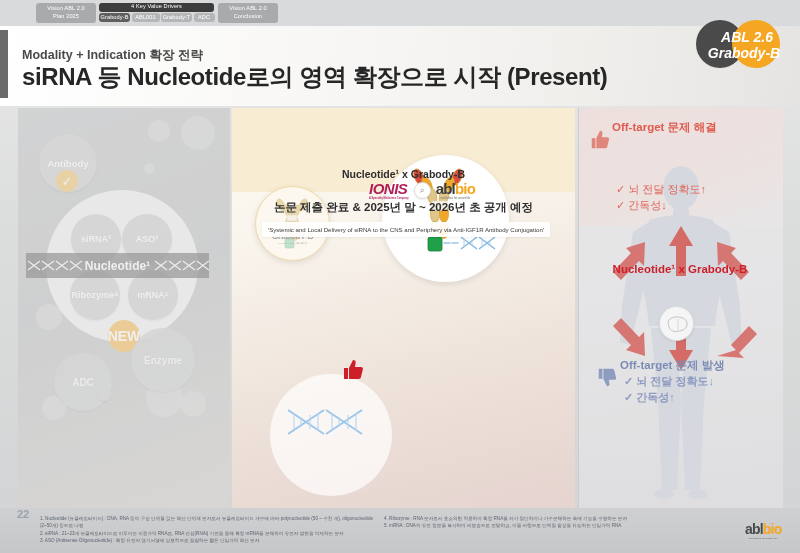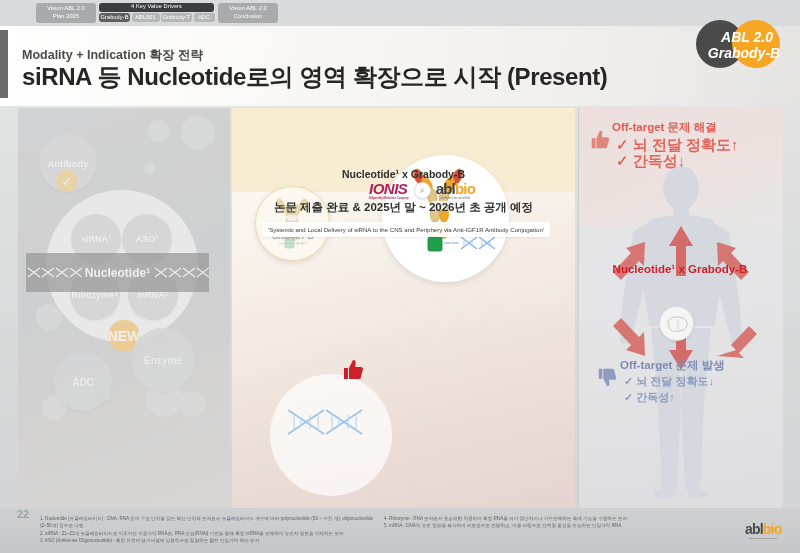--- a/index.html
+++ b/index.html
@@ -89,21 +89,21 @@
        font-size:11.5px;font-weight:bold;color:#2d2d2d;}
   .quotebar{position:absolute;left:262px;top:222px;width:288px;height:15px;background:rgba(255,255,255,.92);
             display:flex;align-items:center;justify-content:center;font-size:6.1px;color:#3a3a3a;
             box-shadow:0 1px 2px rgba(0,0,0,.06);}
 
   .thumb{position:absolute;font-size:24px;line-height:1;}
   .redmsg{position:absolute;color:#cc1f2a;font-weight:bold;font-size:12.5px;line-height:1.45;}
 
   
   .r-good{position:absolute;left:612px;top:120px;color:#e05a4e;font-weight:bold;font-size:11.5px;}
-  .r-good-l{position:absolute;left:616px;color:#e0655b;font-weight:bold;font-size:15px;}
+  .r-good-l{position:absolute;left:616px;color:#e0655b;font-weight:normal;font-size:11px;margin-top:46px;}
   .r-bad{position:absolute;left:620px;color:#7d8cb5;font-weight:bold;font-size:11.5px;}
   .r-bad-l{position:absolute;left:624px;color:#8e9cc0;font-weight:bold;font-size:11px;}
   .r-center{position:absolute;left:578px;width:204px;text-align:center;color:#cc1f2a;
             font-weight:bold;font-size:11.5px;}
 
   
   .footer{position:absolute;left:0;top:508px;width:800px;height:45px;
           background:linear-gradient(180deg,#cfd0d1 0%,#c6c7c8 100%);}
   .fn{position:absolute;font-size:4.6px;line-height:1.62;color:#5b6470;}
   .fn-l{left:40px;top:515px;width:335px;}
@@ -143,21 +143,21 @@
   </div>
 
   <div class="title-band"></div>
   <div class="title-bar"></div>
   <div class="kicker">Modality + Indication 확장 전략</div>
   <div class="h1">siRNA 등 Nucleotide로의 영역 확장으로 시작 (Present)</div>
 
   <div class="badge">
     <div class="c1"></div>
     <div class="c2"></div>
-    <div class="t1">ABL 2.0</div>
+    <div class="t1">ABL 2.6</div>
     <div class="t2">Grabody-B</div>
   </div>
 
   <div class="panels">
 
     <div class="panel p-left">
       <div class="blob" style="left:130px;top:12px;width:22px;height:22px;"></div>
       <div class="blob" style="left:163px;top:8px;width:34px;height:34px;"></div>
       <div class="blob" style="left:126px;top:55px;width:11px;height:11px;"></div>
       <div class="blob" style="left:18px;top:196px;width:26px;height:26px;"></div>
@@ -180,21 +180,21 @@
       <div class="bub" style="left:104px;top:106px;width:50px;height:50px;font-size:9px;">
         <span>ASO³</span>
       </div>
       <div class="bub" style="left:52px;top:162px;width:50px;height:50px;font-size:9px;">
         <span>Ribozyme⁴</span>
       </div>
       <div class="bub" style="left:110px;top:162px;width:50px;height:50px;font-size:9px;">
         <span>mRNA⁵</span>
       </div>
 
-      <div class="nuc-band" style="left:8px;top:145px;width:183px;height:39px;font-size:12px;">
+      <div class="nuc-band" style="left:8px;top:145px;width:183px;height:25px;font-size:12px;">
         <svg width="56" height="13" viewBox="0 0 56 13">
           <path d="M2 2 Q8 6.5 14 11 M2 11 Q8 6.5 14 2 M16 2 Q22 6.5 28 11 M16 11 Q22 6.5 28 2" stroke="#ffffff" stroke-width="1.1" fill="none"></path>
           <path d="M30 2 Q36 6.5 42 11 M30 11 Q36 6.5 42 2 M44 2 Q50 6.5 56 11 M44 11 Q50 6.5 56 2" stroke="#ffffff" stroke-width="1.1" fill="none"></path>
         </svg>
         <span style="padding:0 3px;">Nucleotide¹</span>
         <svg width="56" height="13" viewBox="0 0 56 13">
           <path d="M2 2 Q8 6.5 14 11 M2 11 Q8 6.5 14 2 M16 2 Q22 6.5 28 11 M16 11 Q22 6.5 28 2" stroke="#ffffff" stroke-width="1.1" fill="none"></path>
           <path d="M30 2 Q36 6.5 42 11 M30 11 Q36 6.5 42 2 M44 2 Q50 6.5 56 11 M44 11 Q50 6.5 56 2" stroke="#ffffff" stroke-width="1.1" fill="none"></path>
         </svg>
       </div>

